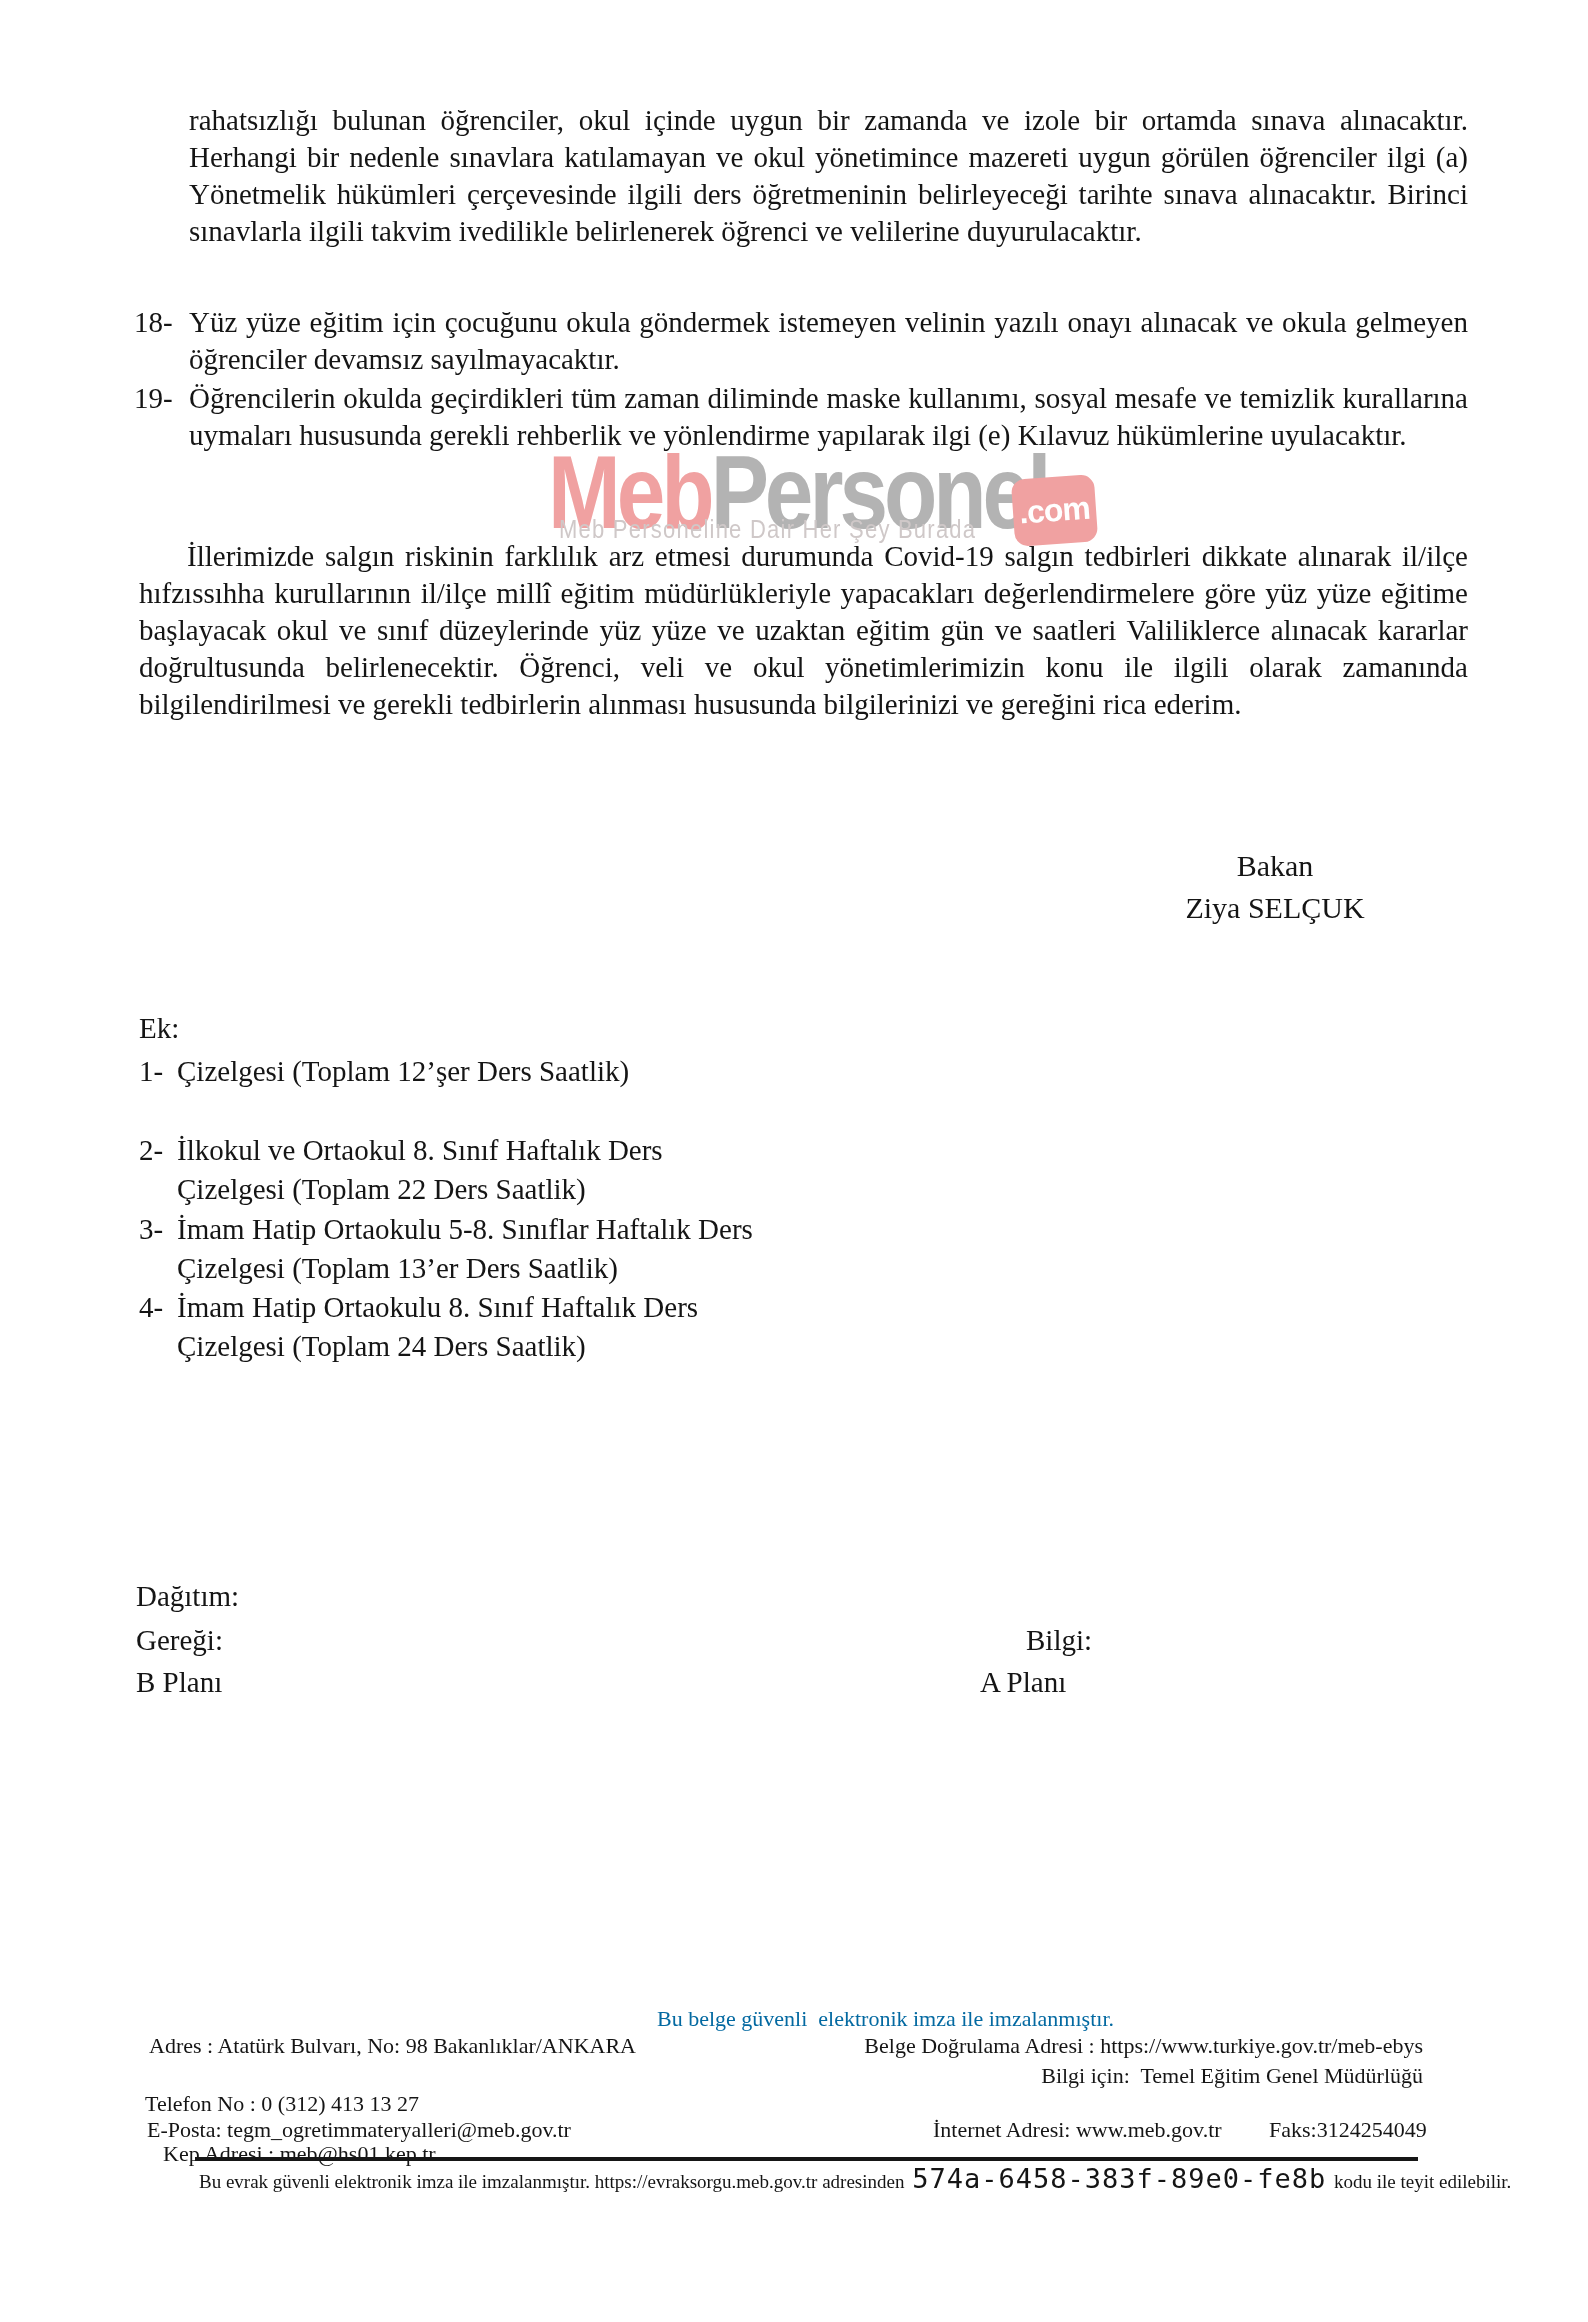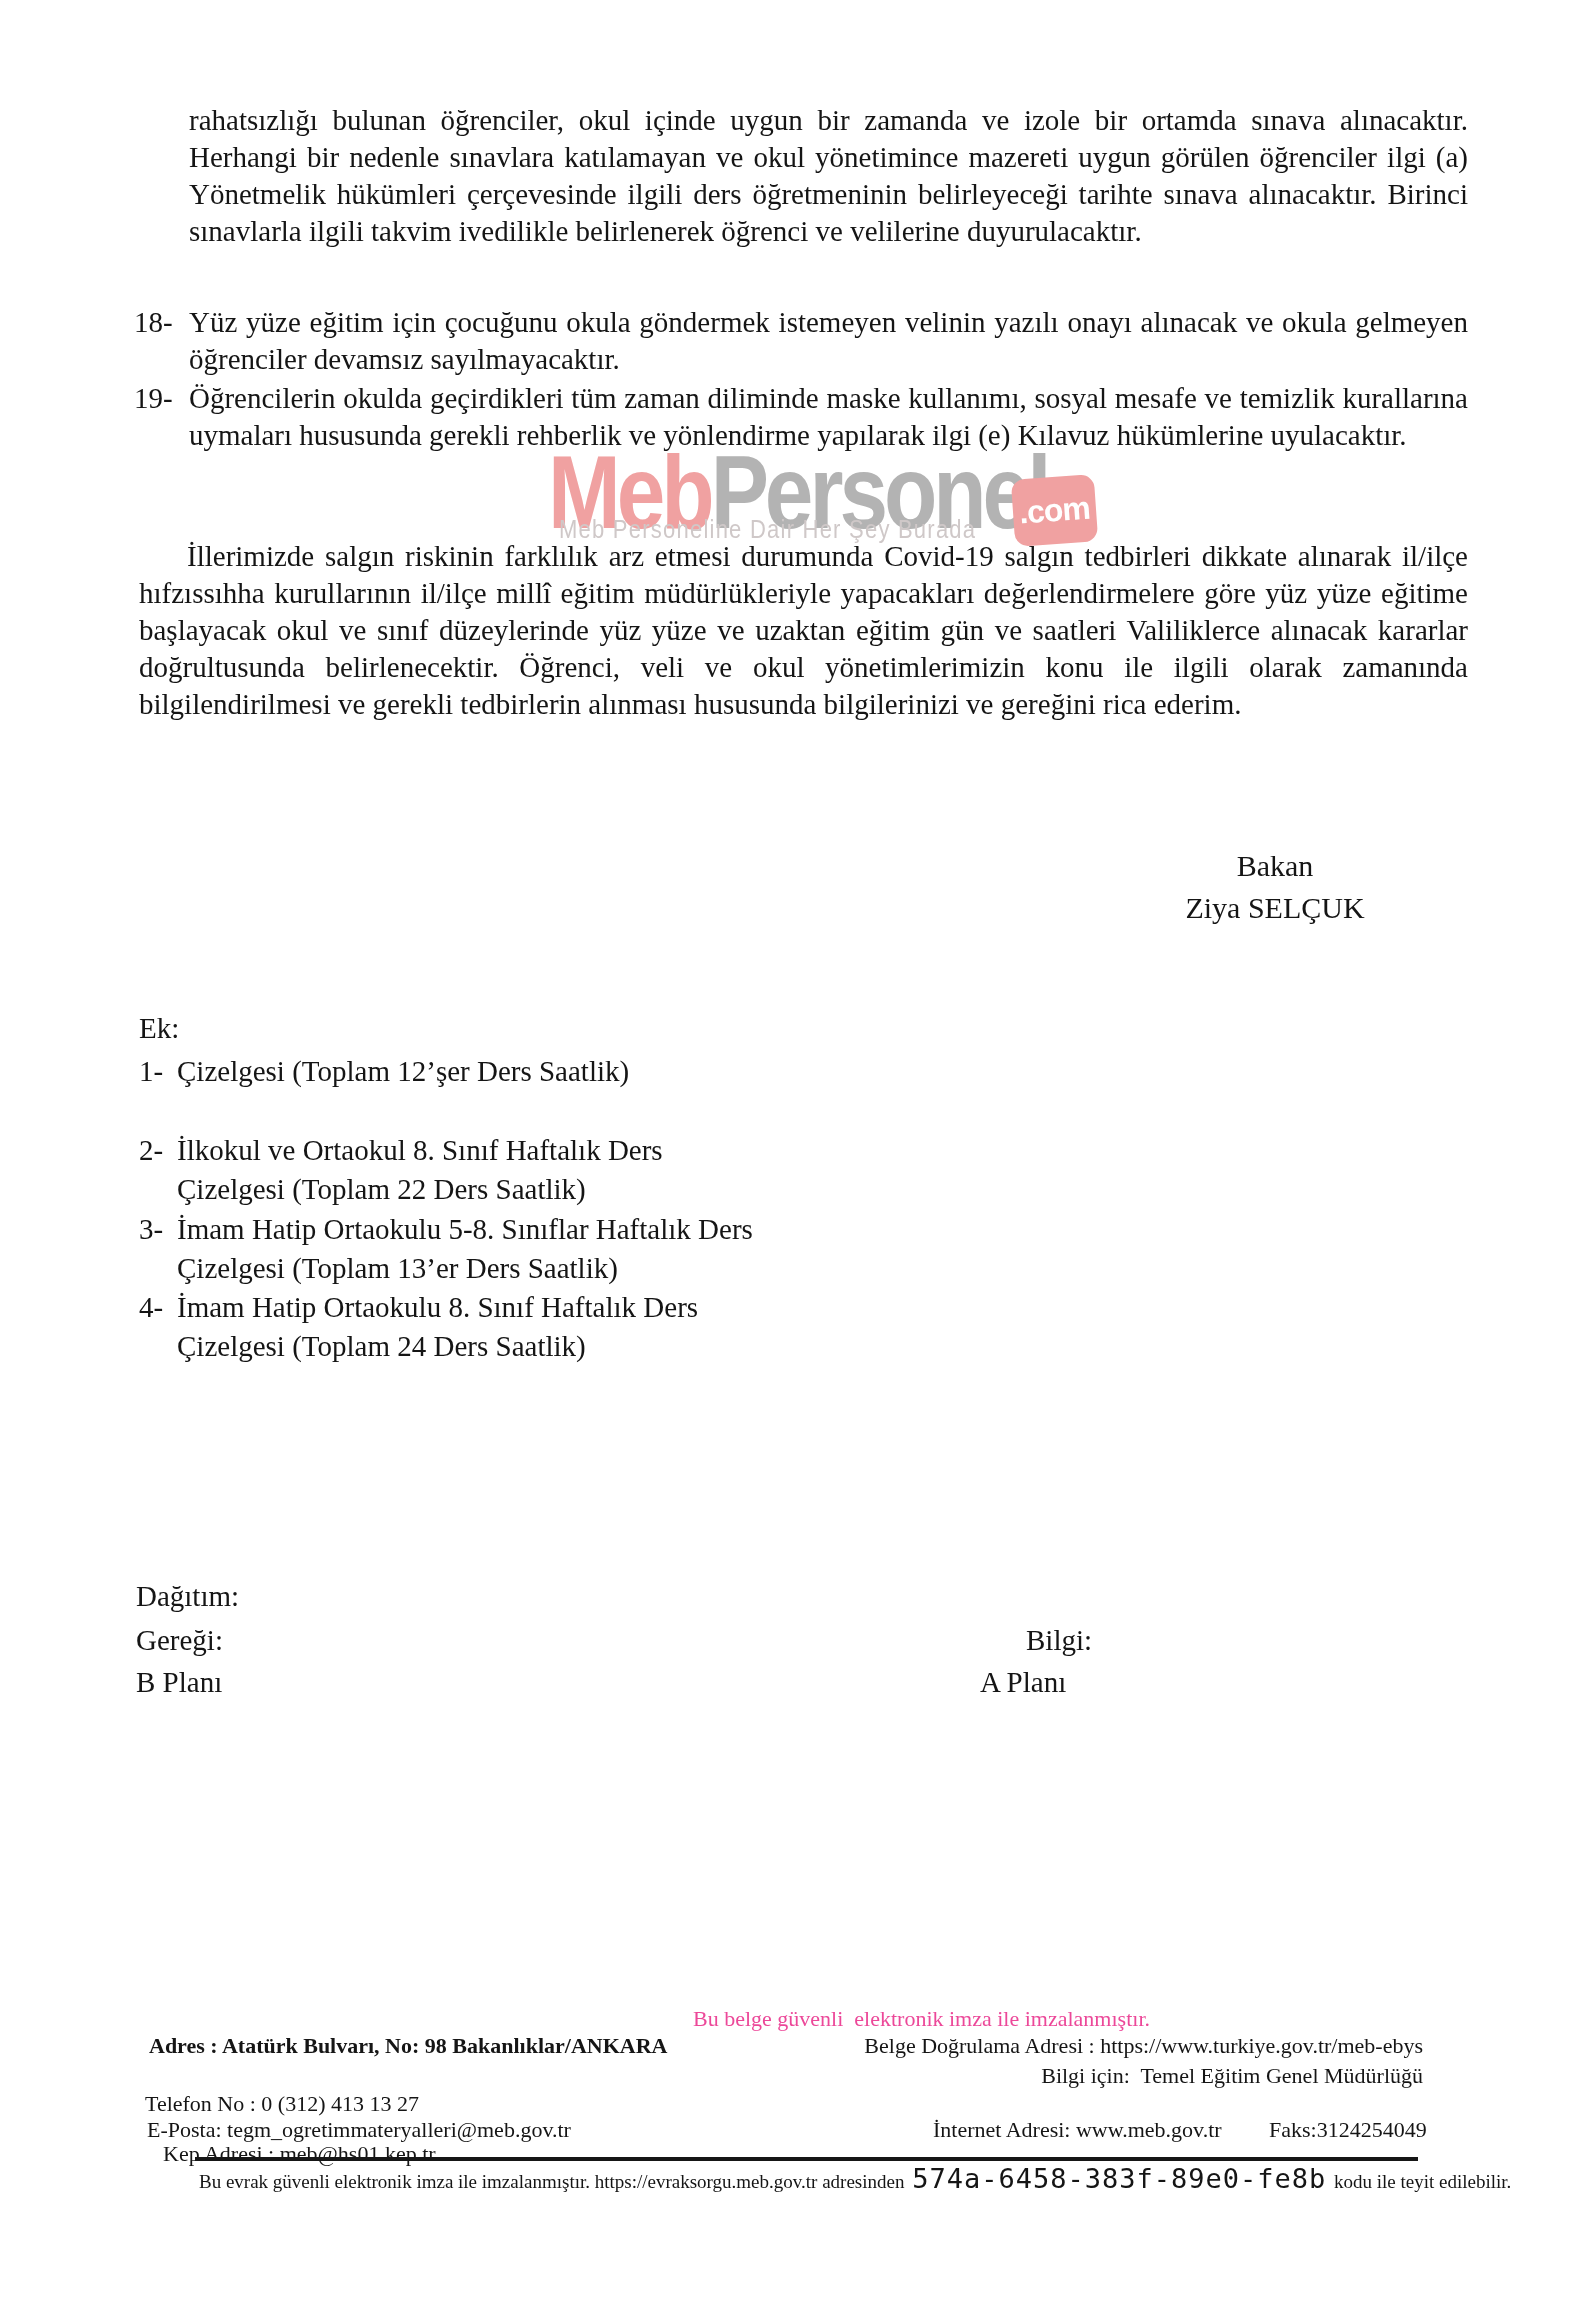--- a/index.html
+++ b/index.html
@@ -67,22 +67,22 @@
   
   .dist { font-size:29px; }
   #dagitim { left:136px; top:1580px; }
   #geregi  { left:136px; top:1624px; }
   #bplani  { left:136px; top:1666px; }
   #bilgi   { left:1026px; top:1624px; }
   #aplani  { left:980px; top:1666px; }
 
   
   .foot { font-size:22px; }
-  #red-notice { left:657px; top:2006px; font-size:22px; color:#ec4899;margin-left:36px; }
-  #adres    { left:149px;  top:2033px;font-weight:bold; }
+  #red-notice { left:657px; top:2006px; font-size:22px; color:#0369a1; }
+  #adres    { left:149px;  top:2033px; }
   #belge-dogrulama { right:166px; top:2033px; text-align:right; }
   #bilgi-icin      { right:166px; top:2063px; text-align:right; }
   #telefon  { left:145px;  top:2091px; }
   #eposta   { left:147px;  top:2117px; }
   #internet { left:933px;  top:2117px; }
   #faks     { left:1269px; top:2117px; }
   #kep      { left:147px;  top:2141px;margin-left:16px; }
 
   #footer-rule { left:195px; top:2157px; width:1223px; height:3.8px; background:#161616; }
 

